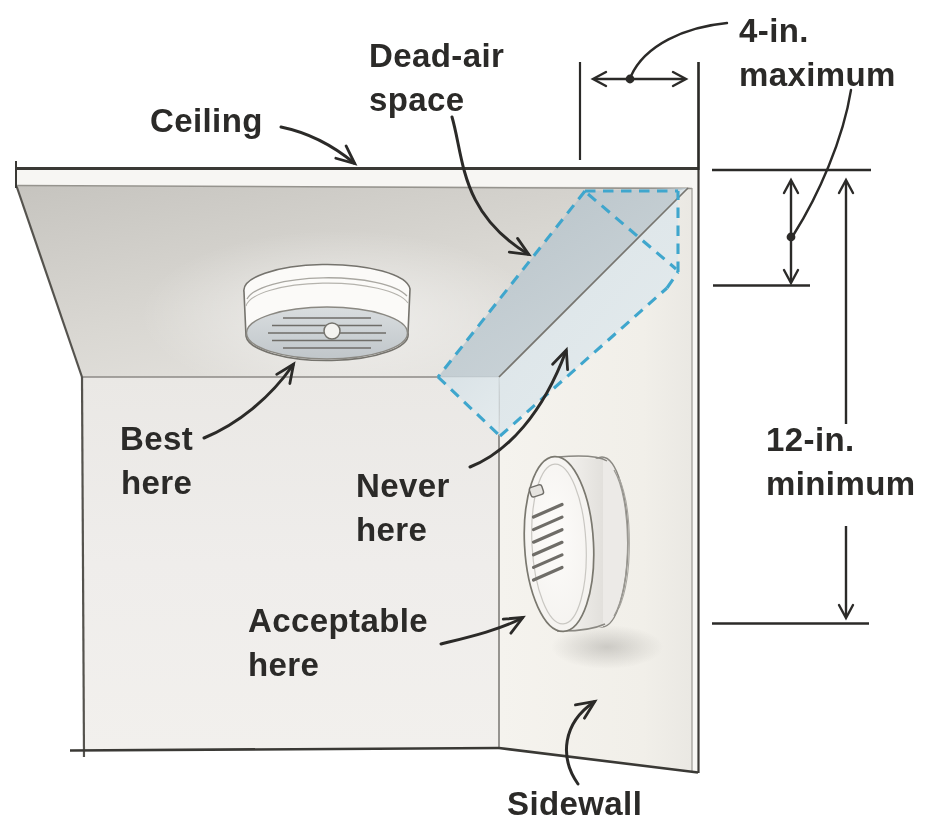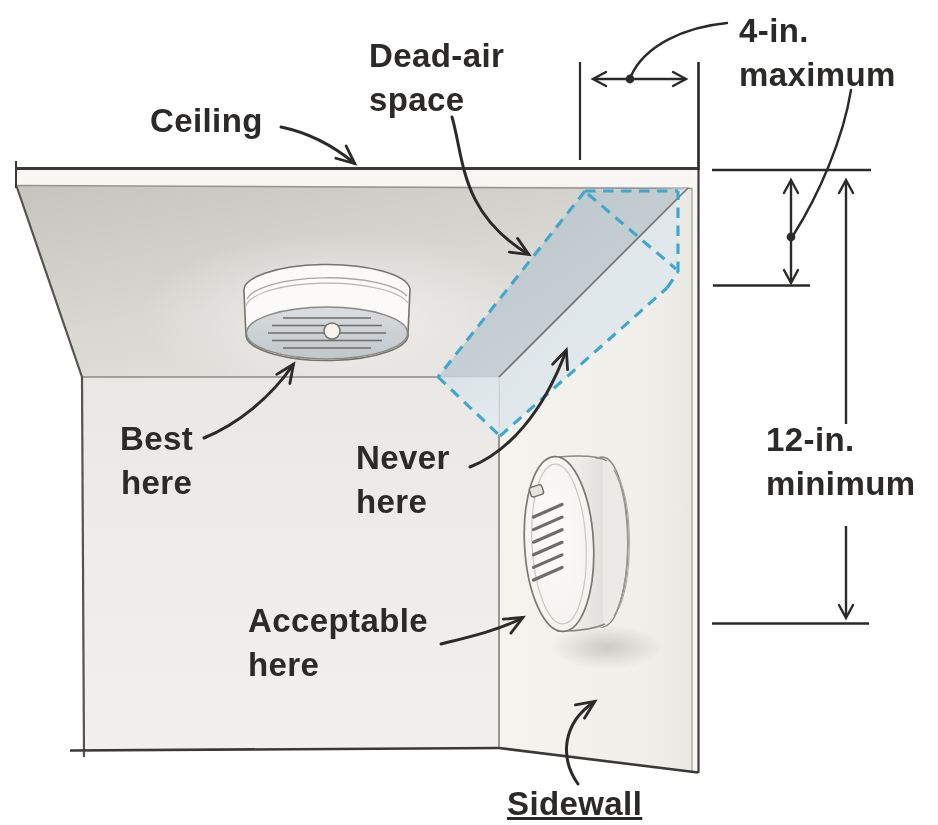--- a/index.html
+++ b/index.html
@@ -20,23 +20,23 @@
     letter-spacing:.4px;
     color:var(--ink);
     white-space:nowrap;
     user-select:none;
   }
   #lbl-ceiling{left:150px;top:99px;}
   #lbl-deadair{left:369px;top:34px;}
   #lbl-4in{left:739px;top:2px;margin-top:7px;}
   #lbl-12in{left:766px;top:418px;}
   #lbl-best{left:120px;top:417px;text-align:center;}
-  #lbl-never{left:356px;top:436px;}
+  #lbl-never{left:356px;top:464px;}
   #lbl-acceptable{left:248px;top:599px;}
-  #lbl-sidewall{left:507px;top:782px;text-decoration:underline;}
+  #lbl-sidewall{left:507px;top:782px;}
 </style>
 </head>
 <body>
 
 <div id="stage">
 
 <svg id="drawing" width="938" height="825" viewBox="0 0 938 825">
   <defs>
     <linearGradient id="ceilG" x1="0" y1="0" x2="0.7" y2="1">
       <stop offset="0" stop-color="#c6c4bf"></stop>

